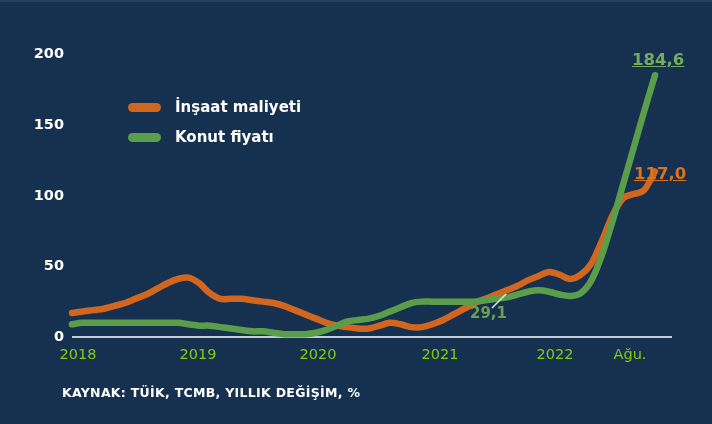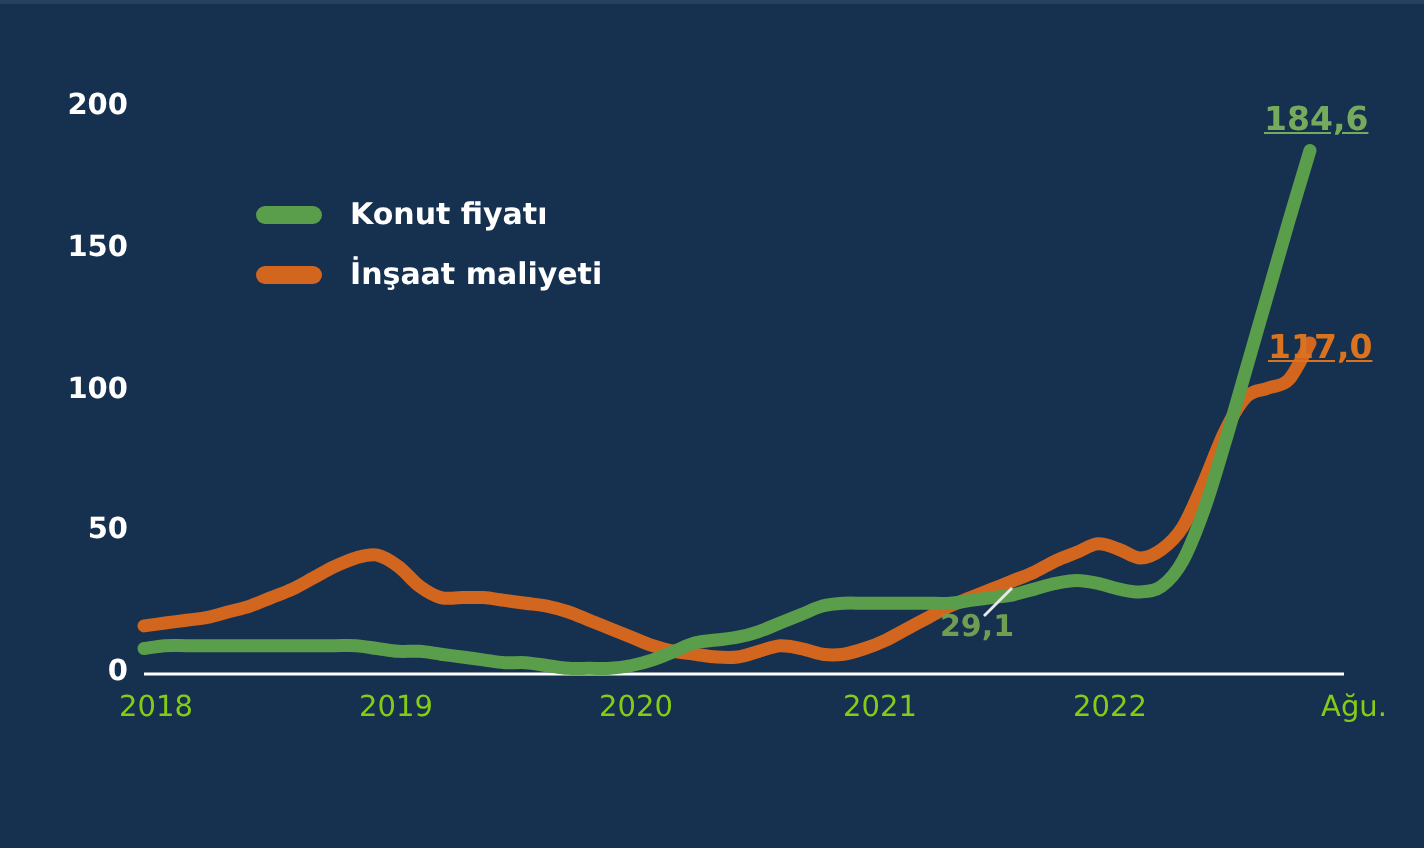--- a/index.html
+++ b/index.html
@@ -131,33 +131,34 @@
 
   <svg id="plot-svg" width="712" height="424">
     <line id="x-axis-line" x1="72" y1="335" x2="672" y2="335" stroke="#ffffff" stroke-width="1.6"></line>
     <path id="series-orange" fill="none" stroke-width="6.5" stroke-linecap="round" stroke-linejoin="round" d="M 72.00 310.94 C 73.77 310.71, 79.07 310.00, 82.60 309.53 C 86.13 309.06, 89.67 308.59, 93.20 308.12 C 96.73 307.64, 100.27 307.41, 103.80 306.70 C 107.33 305.99, 110.87 304.81, 114.40 303.87 C 117.93 302.93, 121.47 302.22, 125.00 301.04 C 128.53 299.86, 132.07 298.21, 135.60 296.80 C 139.13 295.38, 142.67 294.20, 146.20 292.55 C 149.73 290.90, 153.27 288.78, 156.80 286.89 C 160.33 285.00, 163.87 282.88, 167.40 281.23 C 170.93 279.58, 174.47 277.93, 178.00 276.99 C 181.53 276.04, 185.07 274.86, 188.60 275.57 C 192.13 276.28, 195.67 278.64, 199.20 281.23 C 202.73 283.82, 206.27 288.54, 209.80 291.13 C 213.33 293.73, 216.87 295.85, 220.40 296.80 C 223.93 297.74, 227.47 296.80, 231.00 296.80 C 234.53 296.80, 238.07 296.56, 241.60 296.80 C 245.13 297.03, 248.67 297.74, 252.20 298.21 C 255.73 298.68, 259.27 299.15, 262.80 299.63 C 266.33 300.10, 269.87 300.33, 273.40 301.04 C 276.93 301.75, 280.47 302.69, 284.00 303.87 C 287.53 305.05, 291.07 306.70, 294.60 308.12 C 298.13 309.53, 301.67 310.94, 305.20 312.36 C 308.73 313.78, 312.27 315.19, 315.80 316.61 C 319.33 318.02, 322.87 319.67, 326.40 320.85 C 329.93 322.03, 333.47 322.97, 337.00 323.68 C 340.53 324.39, 344.07 324.62, 347.60 325.10 C 351.13 325.57, 354.67 326.27, 358.20 326.51 C 361.73 326.75, 365.27 326.98, 368.80 326.51 C 372.33 326.04, 375.87 324.62, 379.40 323.68 C 382.93 322.74, 386.47 321.09, 390.00 320.85 C 393.53 320.61, 397.07 321.56, 400.60 322.26 C 404.13 322.97, 407.67 324.62, 411.20 325.10 C 414.73 325.57, 418.27 325.57, 421.80 325.10 C 425.33 324.62, 428.87 323.44, 432.40 322.26 C 435.93 321.09, 439.47 319.67, 443.00 318.02 C 446.53 316.37, 450.07 314.25, 453.60 312.36 C 457.13 310.47, 460.67 308.59, 464.20 306.70 C 467.73 304.81, 471.27 302.69, 474.80 301.04 C 478.33 299.39, 481.87 298.21, 485.40 296.80 C 488.93 295.38, 492.47 293.97, 496.00 292.55 C 499.53 291.13, 503.07 289.72, 506.60 288.31 C 510.13 286.89, 513.67 285.71, 517.20 284.06 C 520.73 282.41, 524.27 280.05, 527.80 278.40 C 531.33 276.75, 534.87 275.57, 538.40 274.15 C 541.93 272.74, 545.47 270.15, 549.00 269.91 C 552.53 269.67, 556.07 271.56, 559.60 272.74 C 563.13 273.92, 566.67 276.99, 570.20 276.99 C 573.73 276.99, 577.27 275.33, 580.80 272.74 C 584.33 270.15, 587.87 267.08, 591.40 261.42 C 594.93 255.76, 598.47 246.80, 602.00 238.78 C 605.53 230.76, 609.07 220.38, 612.60 213.31 C 616.13 206.24, 619.67 199.87, 623.20 196.33 C 626.73 192.79, 630.27 193.50, 633.80 192.09 C 637.33 190.67, 640.87 191.61, 644.40 187.84 C 647.93 184.07, 653.23 172.51, 655.00 169.45" stroke="#d2661e"></path>
     <path id="series-green" fill="none" stroke-width="6.5" stroke-linecap="round" stroke-linejoin="round" d="M 72.00 322.26 C 73.77 322.03, 79.07 321.09, 82.60 320.85 C 86.13 320.61, 89.67 320.85, 93.20 320.85 C 96.73 320.85, 100.27 320.85, 103.80 320.85 C 107.33 320.85, 110.87 320.85, 114.40 320.85 C 117.93 320.85, 121.47 320.85, 125.00 320.85 C 128.53 320.85, 132.07 320.85, 135.60 320.85 C 139.13 320.85, 142.67 320.85, 146.20 320.85 C 149.73 320.85, 153.27 320.85, 156.80 320.85 C 160.33 320.85, 163.87 320.85, 167.40 320.85 C 170.93 320.85, 174.47 320.61, 178.00 320.85 C 181.53 321.09, 185.07 321.79, 188.60 322.26 C 192.13 322.74, 195.67 323.44, 199.20 323.68 C 202.73 323.92, 206.27 323.44, 209.80 323.68 C 213.33 323.92, 216.87 324.62, 220.40 325.10 C 223.93 325.57, 227.47 326.04, 231.00 326.51 C 234.53 326.98, 238.07 327.45, 241.60 327.93 C 245.13 328.40, 248.67 329.10, 252.20 329.34 C 255.73 329.58, 259.27 329.10, 262.80 329.34 C 266.33 329.58, 269.87 330.28, 273.40 330.75 C 276.93 331.23, 280.47 331.93, 284.00 332.17 C 287.53 332.41, 291.07 332.17, 294.60 332.17 C 298.13 332.17, 301.67 332.41, 305.20 332.17 C 308.73 331.93, 312.27 331.46, 315.80 330.75 C 319.33 330.05, 322.87 329.10, 326.40 327.93 C 329.93 326.75, 333.47 325.10, 337.00 323.68 C 340.53 322.26, 344.07 320.38, 347.60 319.44 C 351.13 318.49, 354.67 318.49, 358.20 318.02 C 361.73 317.55, 365.27 317.31, 368.80 316.61 C 372.33 315.90, 375.87 314.95, 379.40 313.77 C 382.93 312.60, 386.47 310.94, 390.00 309.53 C 393.53 308.12, 397.07 306.70, 400.60 305.29 C 404.13 303.87, 407.67 301.98, 411.20 301.04 C 414.73 300.10, 418.27 299.86, 421.80 299.63 C 425.33 299.39, 428.87 299.63, 432.40 299.63 C 435.93 299.63, 439.47 299.63, 443.00 299.63 C 446.53 299.63, 450.07 299.63, 453.60 299.63 C 457.13 299.63, 460.67 299.63, 464.20 299.63 C 467.73 299.63, 471.27 299.86, 474.80 299.63 C 478.33 299.39, 481.87 298.68, 485.40 298.21 C 488.93 297.74, 492.47 297.27, 496.00 296.80 C 499.53 296.32, 503.07 296.09, 506.60 295.38 C 510.13 294.67, 513.67 293.49, 517.20 292.55 C 520.73 291.61, 524.27 290.43, 527.80 289.72 C 531.33 289.01, 534.87 288.31, 538.40 288.31 C 541.93 288.31, 545.47 289.01, 549.00 289.72 C 552.53 290.43, 556.07 291.84, 559.60 292.55 C 563.13 293.26, 566.67 294.20, 570.20 293.97 C 573.73 293.73, 577.27 293.73, 580.80 291.13 C 584.33 288.54, 587.87 284.77, 591.40 278.40 C 594.93 272.03, 598.47 262.83, 602.00 252.93 C 605.53 243.03, 609.07 230.76, 612.60 218.97 C 616.13 207.18, 619.67 194.44, 623.20 182.18 C 626.73 169.92, 630.27 157.65, 633.80 145.39 C 637.33 133.13, 640.87 120.63, 644.40 108.60 C 647.93 96.57, 653.23 79.12, 655.00 73.22" stroke="#5a9e4b"></path>
     <line id="leader-line" x1="492" y1="306" x2="506" y2="292" stroke="#e8e8e8" stroke-width="1.4"></line>
   </svg>
 
   <div id="legend">
     <div class="legend-row">
+      <span class="legend-swatch" id="legend-swatch-0" style="background: rgb(210, 102, 30);"></span>
+      <span class="legend-text">İnşaat maliyeti</span>
+    </div>
+    <div class="legend-row">
       <span class="legend-swatch" id="legend-swatch-1" style="background: rgb(90, 158, 75);"></span>
       <span class="legend-text">Konut fiyatı</span>
-    </div>
-    <div class="legend-row">
-      <span class="legend-swatch" id="legend-swatch-0" style="background: rgb(210, 102, 30);"></span>
-      <span class="legend-text">İnşaat maliyeti</span>
     </div>
   </div>
 
   <div class="end-label" id="label-green-end">184,6</div>
   <div class="end-label" id="label-orange-end">117,0</div>
   <div id="label-green-mid">29,1</div>
 
+  <div id="source-note">KAYNAK: TÜİK, TCMB, YILLIK DEĞİŞİM, %</div>
 
 <div class="x-label" style="left: 78px;">2018</div>
     <div class="x-label" style="left: 198px;">2019</div>
     <div class="x-label" style="left: 318px;">2020</div>
     <div class="x-label" style="left: 440px;">2021</div>
     <div class="x-label" style="left: 555px;">2022</div>
-    <div class="x-label" style="left: 630px; margin-left: 47px;">Ağu.</div>
+    <div class="x-label" style="left: 630px;">Ağu.</div>
   </div>
 
 </body></html>

